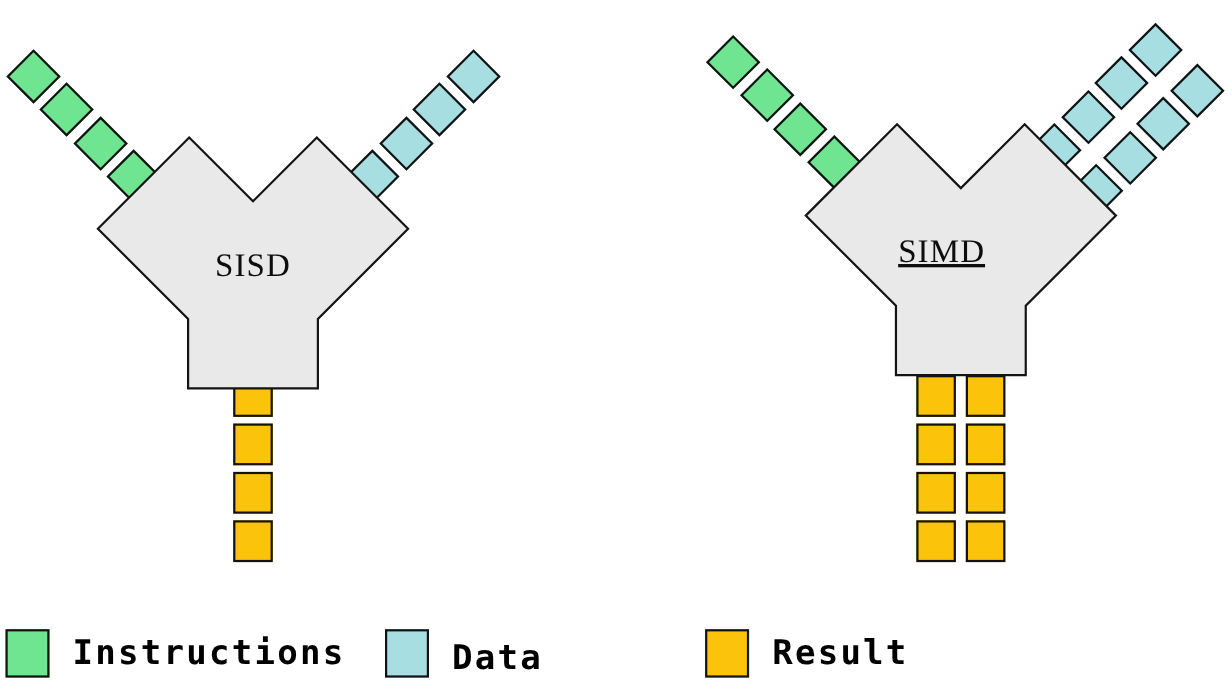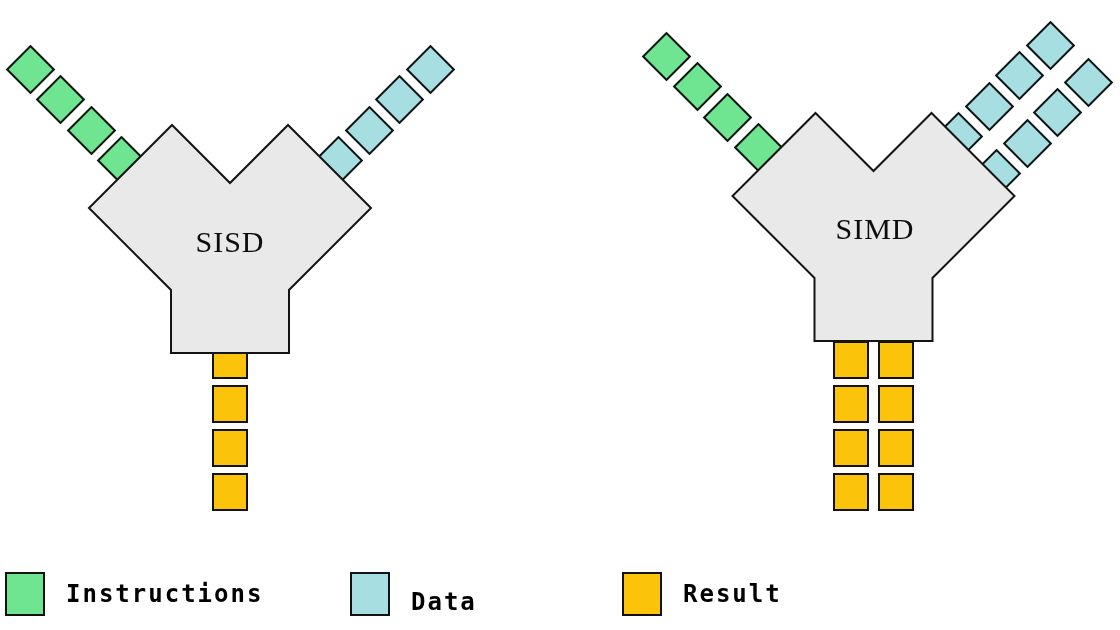--- a/index.html
+++ b/index.html
@@ -41,31 +41,31 @@
     position: absolute;
     top: 572px;
     display: flex;
     align-items: center;
     gap: 21px;
     height: 44px;
     z-index: 3;
   }
   .legend-item.li-1 { left: 5px; }
   .legend-item.li-2 { left: 350px; align-items: flex-end; }
-  .legend-item.li-3 { left: 622px; }
+  .legend-item.li-3 { left: 641px; }
   .legend-swatch {
     width: 40px; height: 44px;
     box-sizing: border-box;
     border: 2px solid #121212;
     flex: 0 0 auto;
   }
   .legend-label {
     font-family: "DejaVu Sans Mono", "Liberation Mono", monospace;
     font-weight: bold;
-    font-size: 24px;
+    font-size: 31px;
     letter-spacing: 2px;
     color: #000000;
     white-space: nowrap;
   }
   #watermark {
     position: absolute;
     right: 26px;
     top: 562px;
     z-index: 4;
     font-size: 32px;
@@ -114,21 +114,21 @@
       <div class="result-square" style="width: 36px; height: 38px; left: 833px; top: 385px; background: rgb(251, 196, 11);"></div>
       <div class="result-square" style="width: 36px; height: 38px; left: 833px; top: 429px; background: rgb(251, 196, 11);"></div>
       <div class="result-square" style="width: 36px; height: 38px; left: 833px; top: 473px; background: rgb(251, 196, 11);"></div>
       <div class="result-square" style="width: 36px; height: 38px; left: 878px; top: 341px; background: rgb(251, 196, 11);"></div>
       <div class="result-square" style="width: 36px; height: 38px; left: 878px; top: 385px; background: rgb(251, 196, 11);"></div>
       <div class="result-square" style="width: 36px; height: 38px; left: 878px; top: 429px; background: rgb(251, 196, 11);"></div>
       <div class="result-square" style="width: 36px; height: 38px; left: 878px; top: 473px; background: rgb(251, 196, 11);"></div>
     </div>
 
   <div class="shape-label" style="left: 230px; top: 242px;">SISD</div>
-  <div class="shape-label" style="left: 875px; top: 229px;">SIMD</div>
+  <div class="shape-label" style="left: 856px; top: 229px; text-decoration: underline;">SIMD</div>
 
   <div>
     <div class="legend-item li-1">
       <span class="legend-swatch" style="background: rgb(111, 229, 145);"></span>
       <span class="legend-label">Instructions</span>
     </div>
     <div class="legend-item li-2">
       <span class="legend-swatch" style="background: rgb(166, 222, 226);"></span>
       <span class="legend-label">Data</span>
     </div>

